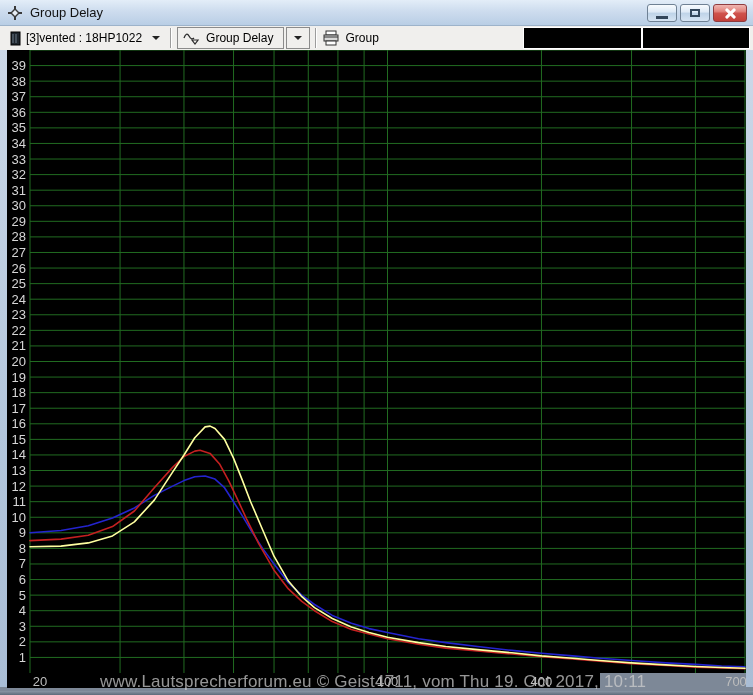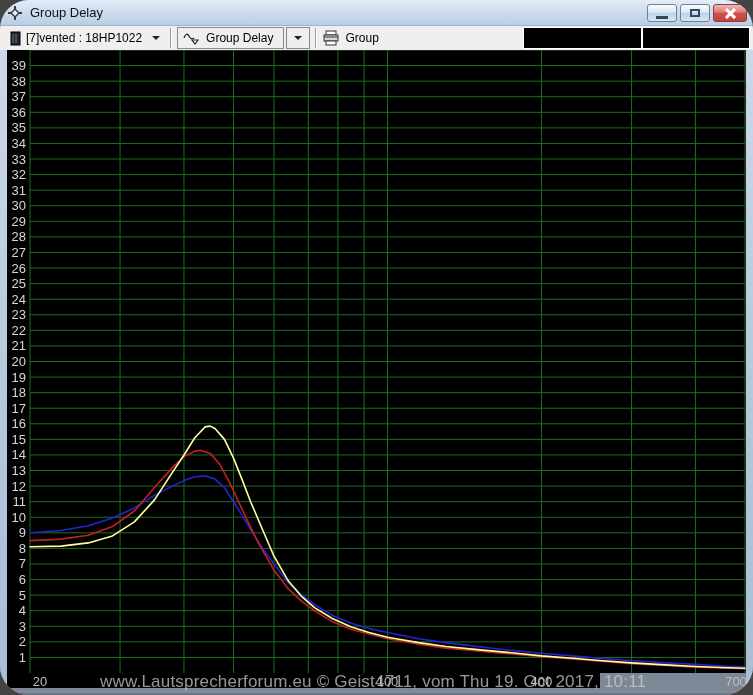--- a/index.html
+++ b/index.html
@@ -1,17 +1,17 @@
 <!DOCTYPE html>
 <html><head>
 <meta charset="utf-8">
 <style>
   html,body{margin:0;padding:0;}
   body{width:753px;height:695px;overflow:hidden;font-family:"Liberation Sans",sans-serif;background:#444;}
-  .window{position:relative;width:753px;height:695px;background:#7d8897;overflow:hidden;border-radius:29px;}
+  .window{position:relative;width:753px;height:695px;background:#7d8897;overflow:hidden;}
 
   
   .titlebar{position:absolute;top:0;left:0;width:753px;height:26px;box-sizing:border-box;
     background:linear-gradient(180deg,#e3edf8 0%,#cddcee 45%,#b9cee5 100%);
     border-bottom:1px solid #9db3ca;display:flex;align-items:center;padding-left:7px;}
   .title-text{font-size:13px;color:#121212;margin-left:7px;}
   .win-controls{position:absolute;top:4px;right:6px;display:flex;gap:3px;}
   .win-btn{position:relative;width:30px;height:18px;box-sizing:border-box;border:1px solid #6f8194;border-radius:3px;
     background:linear-gradient(180deg,#f8fbfe 0%,#dde9f6 45%,#bed3e8 50%,#d6e4f3 100%);
     display:flex;align-items:center;justify-content:center;}
@@ -77,21 +77,21 @@
 
   <div class="toolbar">
     <div class="tb-item preset">
       <span style="display:flex;margin-left:4px;">
         <svg width="11" height="15" viewBox="0 0 11 15">
           <rect x="1" y="1" width="9" height="13" fill="#1d242c" stroke="#000"></rect>
           <line x1="3" y1="3" x2="3" y2="12" stroke="#6c7a88" stroke-width="1"></line>
           <line x1="6" y1="3" x2="6" y2="12" stroke="#6c7a88" stroke-width="1"></line>
         </svg>
       </span>
-      <span class="tb-label">[7]vented : 18HP1022</span>
+      <span class="tb-label">[3]vented : 18HP1022</span>
       <span class="arrow-down"></span>
     </div>
 
     <span class="tb-sep"></span>
 
     <div class="tb-btn">
       <span style="display:flex;">
         <svg width="18" height="14" viewBox="0 0 18 14">
           <path d="M1,7 Q3.5,0.5 6,5 T11,7" fill="none" stroke="#2a2a2a" stroke-width="1.3"></path>
           <path d="M9,9 h6 l-3,4 z" fill="none" stroke="#2a2a2a" stroke-width="1.2"></path>

